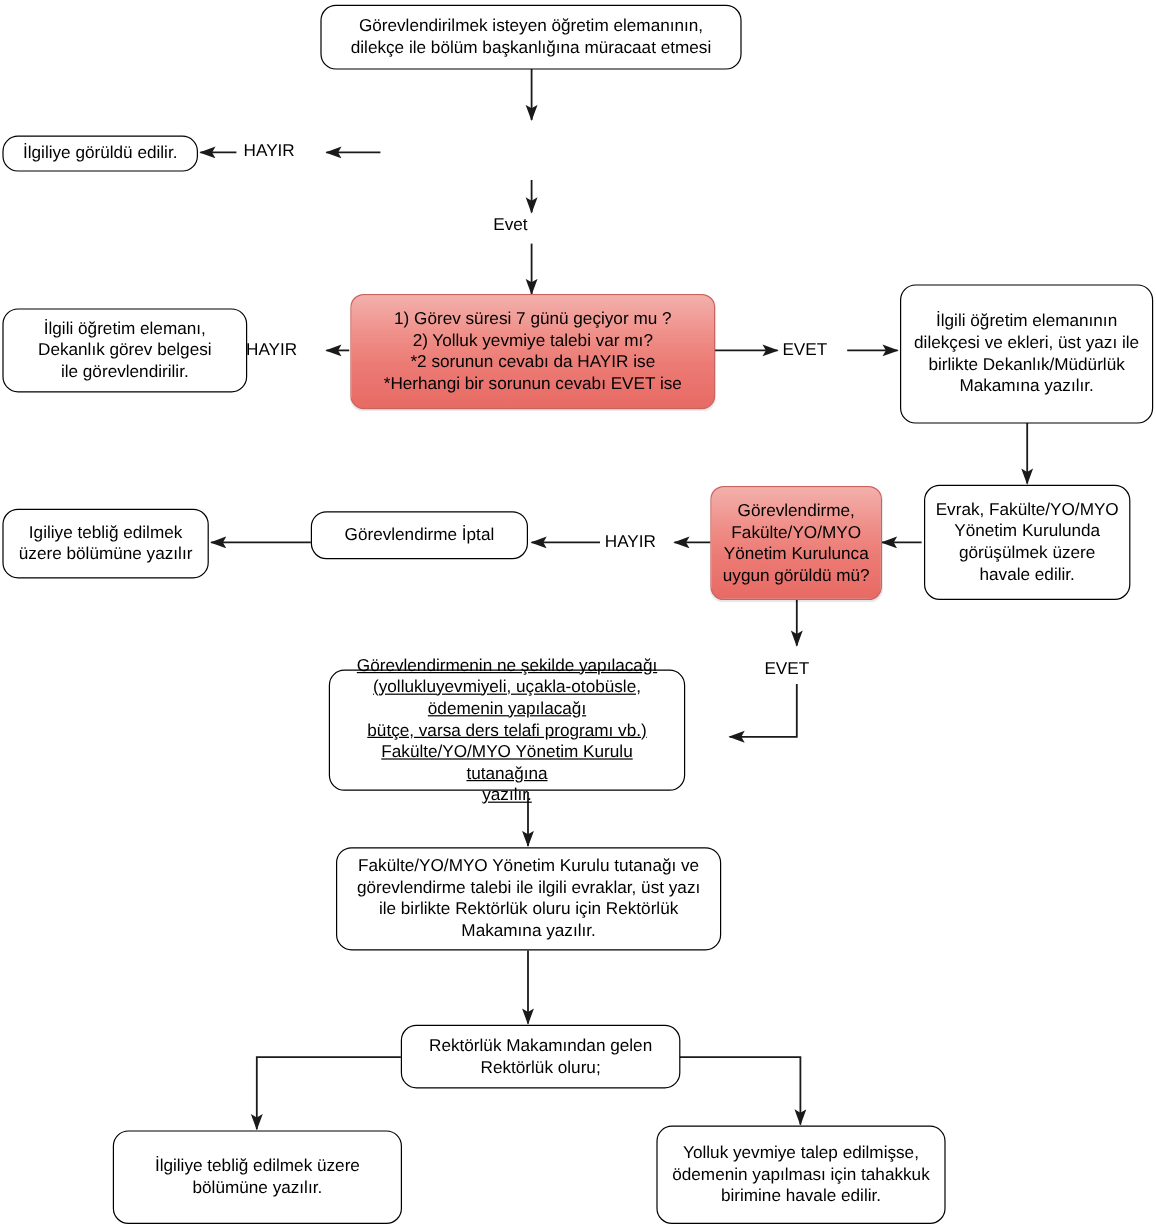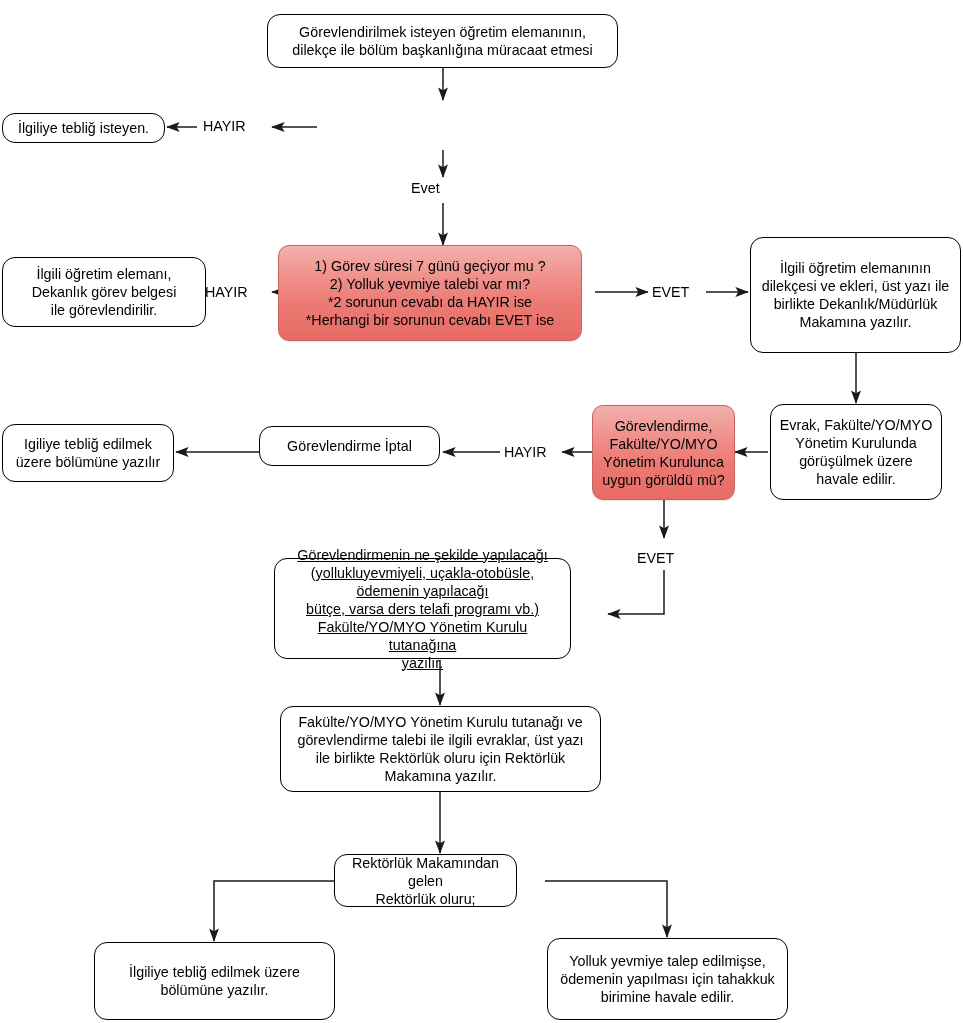--- a/index.html
+++ b/index.html
@@ -105,27 +105,27 @@
       <path d="M440,660 L440,705"></path>
 
       <path d="M440,792 L440,853"></path>
 
       <path d="M334,881 L214,881 L214,941"></path>
 
       <path d="M545,881 L667,881 L667,937"></path>
     </g>
   </svg>
 
-  <div class="node" style="left:267px; top:14px; width:351px; height:54px;">Görevlendirilmek isteyen öğretim elemanının,
+  <div class="node" style="left:267px; top:4px; width:351px; height:54px;">Görevlendirilmek isteyen öğretim elemanının,
 dilekçe ile bölüm başkanlığına müracaat etmesi</div>
 
 
-  <div class="node" style="left:2px; top:113px; width:163px; height:30px;">İlgiliye tebliğ isteyen.</div>
+  <div class="node" style="left:2px; top:113px; width:163px; height:30px;">İlgiliye görüldü edilir.</div>
 
-  <div class="node decision" style="left:278px; top:245px; width:304px; height:96px;">1) Görev süresi 7 günü geçiyor mu ?
+  <div class="node decision" style="left:292px; top:245px; width:304px; height:96px;">1) Görev süresi 7 günü geçiyor mu ?
 2) Yolluk yevmiye talebi var mı?
 *2 sorunun cevabı da HAYIR ise
 *Herhangi bir sorunun cevabı EVET ise</div>
 
   <div class="node" style="left:2px; top:257px; width:204px; height:70px;">İlgili öğretim elemanı,
 Dekanlık görev belgesi
 ile görevlendirilir.</div>
 
   <div class="node" style="left:750px; top:237px; width:211px; height:116px;">İlgili öğretim elemanının
 dilekçesi ve ekleri, üst yazı ile
@@ -150,21 +150,21 @@
   <div class="node" style="left:274px; top:558px; width:297px; height:101px;text-decoration:underline;">Görevlendirmenin ne şekilde yapılacağı (yollukluyevmiyeli, uçakla-otobüsle, ödemenin yapılacağı
 bütçe, varsa ders telafi programı vb.)
 Fakülte/YO/MYO Yönetim Kurulu tutanağına
 yazılır.</div>
 
   <div class="node" style="left:280px; top:706px; width:321px; height:86px;">Fakülte/YO/MYO Yönetim Kurulu tutanağı ve
 görevlendirme talebi ile ilgili evraklar, üst yazı
 ile birlikte Rektörlük oluru için Rektörlük
 Makamına yazılır.</div>
 
-  <div class="node" style="left:334px; top:854px; width:183px; height:53px;">Rektörlük Makamından gelen
+  <div class="node" style="left:334px; top:854px; width:233px; height:53px;">Rektörlük Makamından gelen
 Rektörlük oluru;</div>
 
   <div class="node" style="left:547px; top:938px; width:241px; height:82px;">Yolluk yevmiye talep edilmişse,
 ödemenin yapılması için tahakkuk
 birimine havale edilir.</div>
 
   <div class="node" style="left:94px; top:942px; width:241px; height:78px;">İlgiliye tebliğ edilmek üzere
 bölümüne yazılır.</div>
 
   <div class="edge-label" style="left:203px; top:118px; width:64px;">HAYIR</div>

